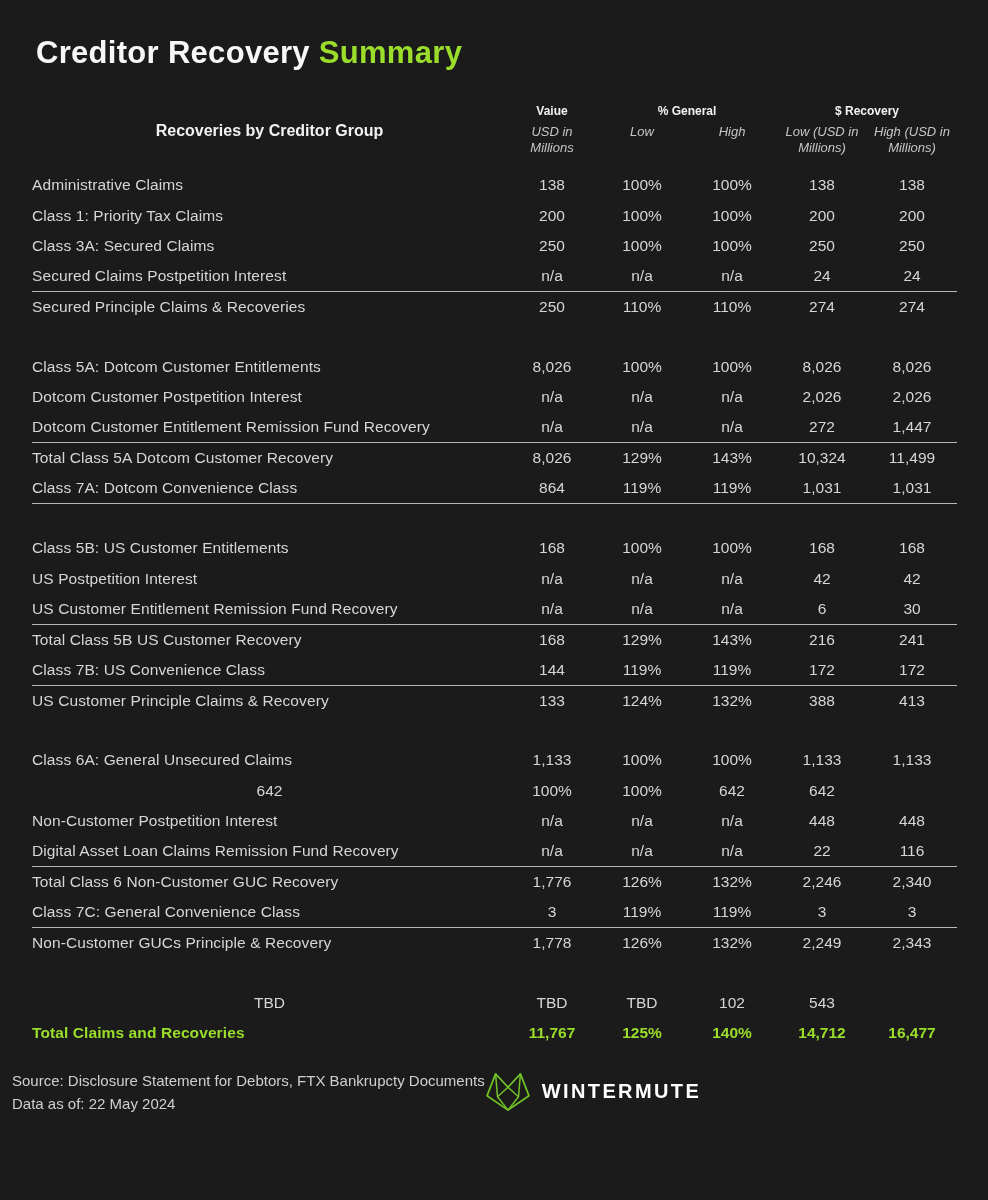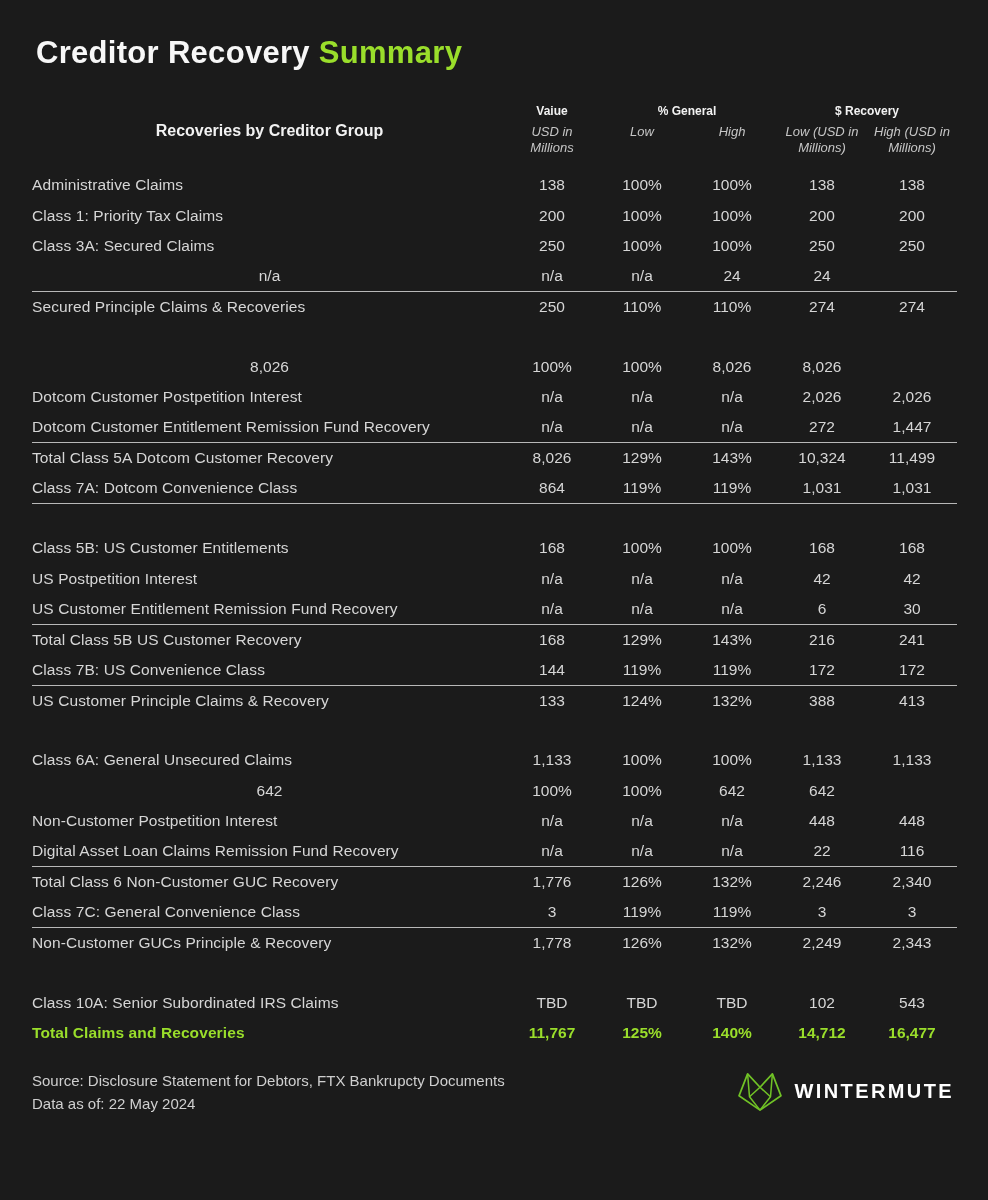--- a/index.html
+++ b/index.html
@@ -77,22 +77,22 @@
     white-space:nowrap; overflow:hidden;
     letter-spacing:0.1px;
   }
   .row .num { text-align:center; white-space:nowrap; }
   .row.section-start { margin-top:29px; }
   .row.divider-below { border-bottom:1.5px solid #b8b8b8; }
   .row.total-row { color:#9ade2b; font-weight:bold; }
 
   
   .footer {
-    margin:20px 34px 0 32px;
-    display:flex; justify-content:space-between; align-items:center;
+    margin:20px 34px 0 12px;
+    display:flex; align-items:center;
   }
   .source-block { font-size:15px; line-height:23px; color:#cfcfcf; }
   .brand { display:flex; align-items:center; gap:11px; }
   .brand svg { display:block; }
   .brand .wordmark {
     font-size:20px; font-weight:700; letter-spacing:2.4px;
     color:#ffffff; white-space:nowrap;
   }
 </style>
 </head>
@@ -144,37 +144,39 @@
   <div class="row grid-cols">
     <div class="lbl">Class 3A: Secured Claims</div>
     <div class="num">250</div>
     <div class="num">100%</div>
     <div class="num">100%</div>
     <div class="num">250</div>
     <div class="num">250</div>
   </div>
 
   <div class="row grid-cols divider-below">
+    <div class="lbl">Secured Claims Postpetition Interest</div>
     <div class="num">n/a</div>
     <div class="num">n/a</div>
     <div class="num">n/a</div>
     <div class="num">24</div>
     <div class="num">24</div>
   </div>
 
   <div class="row grid-cols">
     <div class="lbl">Secured Principle Claims &amp; Recoveries</div>
     <div class="num">250</div>
     <div class="num">110%</div>
     <div class="num">110%</div>
     <div class="num">274</div>
     <div class="num">274</div>
   </div>
 
   <div class="row grid-cols section-start">
+    <div class="lbl">Class 5A: Dotcom Customer Entitlements</div>
     <div class="num">8,026</div>
     <div class="num">100%</div>
     <div class="num">100%</div>
     <div class="num">8,026</div>
     <div class="num">8,026</div>
   </div>
 
   <div class="row grid-cols">
     <div class="lbl">Dotcom Customer Postpetition Interest</div>
     <div class="num">n/a</div>
@@ -322,21 +324,20 @@
   <div class="row grid-cols">
     <div class="lbl">Non-Customer GUCs Principle &amp; Recovery</div>
     <div class="num">1,778</div>
     <div class="num">126%</div>
     <div class="num">132%</div>
     <div class="num">2,249</div>
     <div class="num">2,343</div>
   </div>
 
   <div class="row grid-cols section-start">
-    <div class="lbl">Class 10A: Senior Subordinated IRS Claims</div>
     <div class="num">TBD</div>
     <div class="num">TBD</div>
     <div class="num">TBD</div>
     <div class="num">102</div>
     <div class="num">543</div>
   </div>
 
 
   <div class="row grid-cols total-row">
     <div class="lbl">Total Claims and Recoveries</div>

